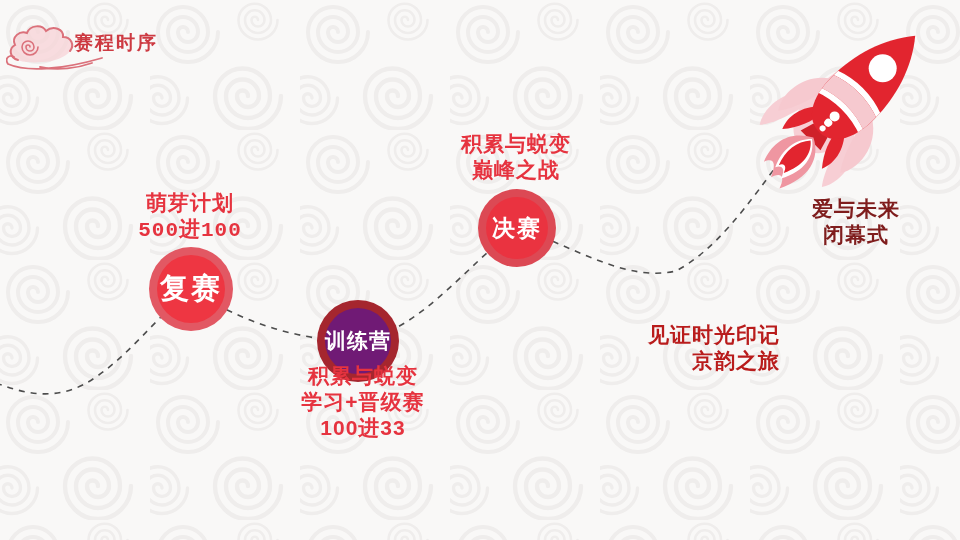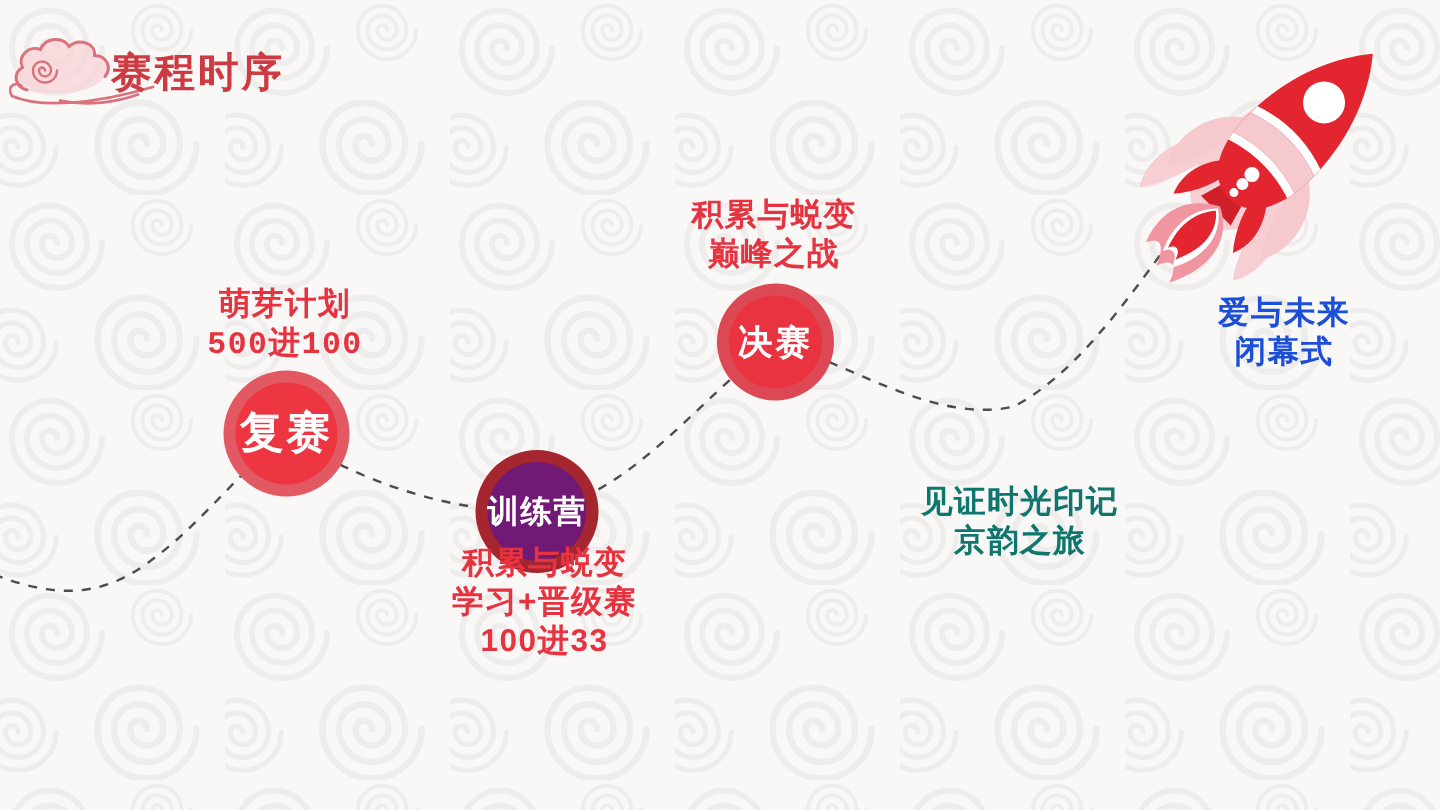--- a/index.html
+++ b/index.html
@@ -7,21 +7,21 @@
     width:960px;height:540px;overflow:hidden;
     font-family:"Liberation Sans","DejaVu Sans",sans-serif;
   }
   .slide{position:relative;width:960px;height:540px;background:#f9f8f7;}
   svg.bg{position:absolute;left:0;top:0;}
 
   
   .cloud-svg{position:absolute;left:6px;top:22px;}
   h1.title{
     position:absolute;left:74px;top:30px;margin:0;
-    font-size:27px;font-weight:bold;letter-spacing:2px;
+    font-size:19px;font-weight:bold;letter-spacing:2px;
   }
 
   
   .milestone{position:absolute;border-radius:50%;text-align:right;}
   .milestone .core{
     position:absolute;inset:8px;border-radius:50%;
     display:flex;align-items:center;justify-content:center;
   }
   .mlabel{color:#ffffff;font-weight:bold;letter-spacing:2px;white-space:nowrap;}
   .m1{left:149px;top:247px;width:84px;height:84px;}
@@ -105,21 +105,21 @@
   <div class="caption cap3" style="color: rgb(230, 51, 63);">
     <div>积累与蜕变</div>
     <div>巅峰之战</div>
   </div>
   <div class="milestone m3" style="background-color: rgb(220, 73, 84);">
     <div class="core" style="background-color: rgb(234, 51, 64);">
       <span class="mlabel">决赛</span>
     </div>
   </div>
 
-  <div class="caption cap4" style="color: #0f766e;">
+  <div class="caption cap4" style="color: #b91c1c; text-align: right;">
     <div>见证时光印记</div>
     <div>京韵之旅</div>
   </div>
 
   <svg class="rocket-svg" width="210" height="195" viewBox="0 0 210 195">
     <defs>
       <clipPath id="bodyclip">
         <path d="M 0 -88 C 20 -64, 30 -32, 30 0 C 30 30, 18 48, 0 48 C -18 48, -30 30, -30 0 C -30 -32, -20 -64, 0 -88 Z"></path>
       </clipPath>
     </defs>
@@ -151,18 +151,18 @@
         <path d="M -32 16 Q 0 4 32 16 L 32 22 Q 0 10 -32 22 Z" fill="#ffffff"></path>
       </g>
 
       <circle cx="0" cy="-42" r="14" fill="#ffffff"></circle>
       <circle cx="0" cy="26" r="5" fill="#ffffff"></circle>
       <circle cx="0" cy="35" r="4" fill="#ffffff"></circle>
       <circle cx="0" cy="43" r="3" fill="#ffffff"></circle>
     </g>
   </svg>
 
-  <div class="caption cap5" style="color: #1d4ed8;">
+  <div class="caption cap5" style="color: #7f1d1d;">
     <div>爱与未来</div>
     <div>闭幕式</div>
   </div>
 
 </div>
 
 </body></html>

